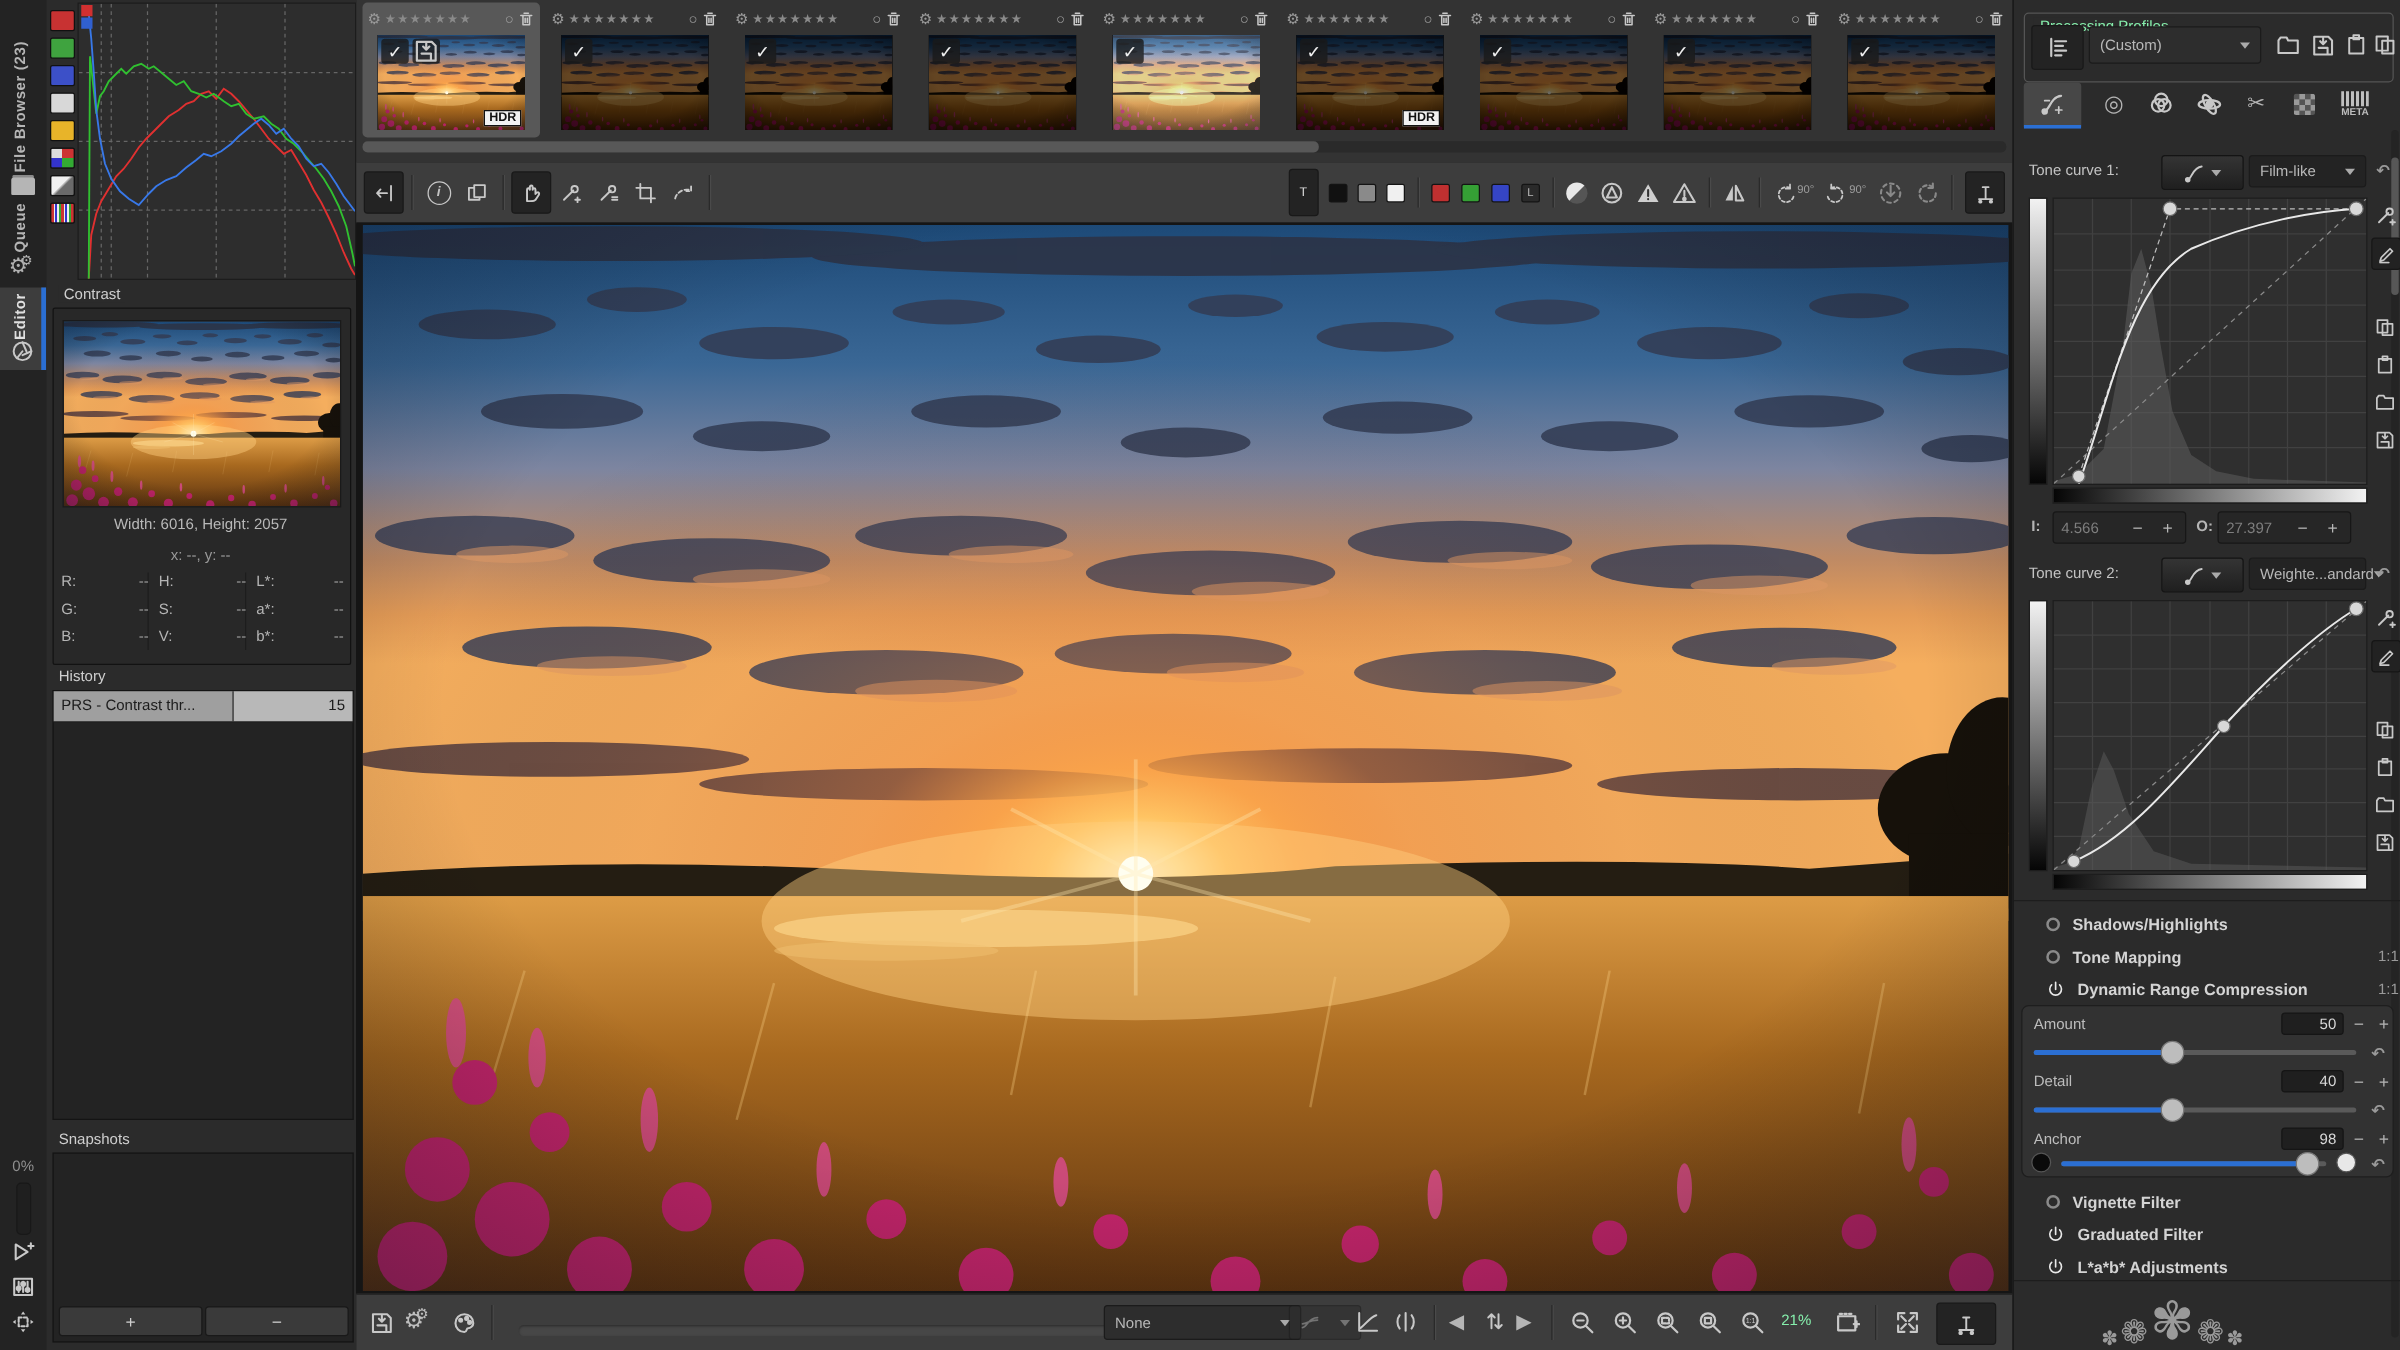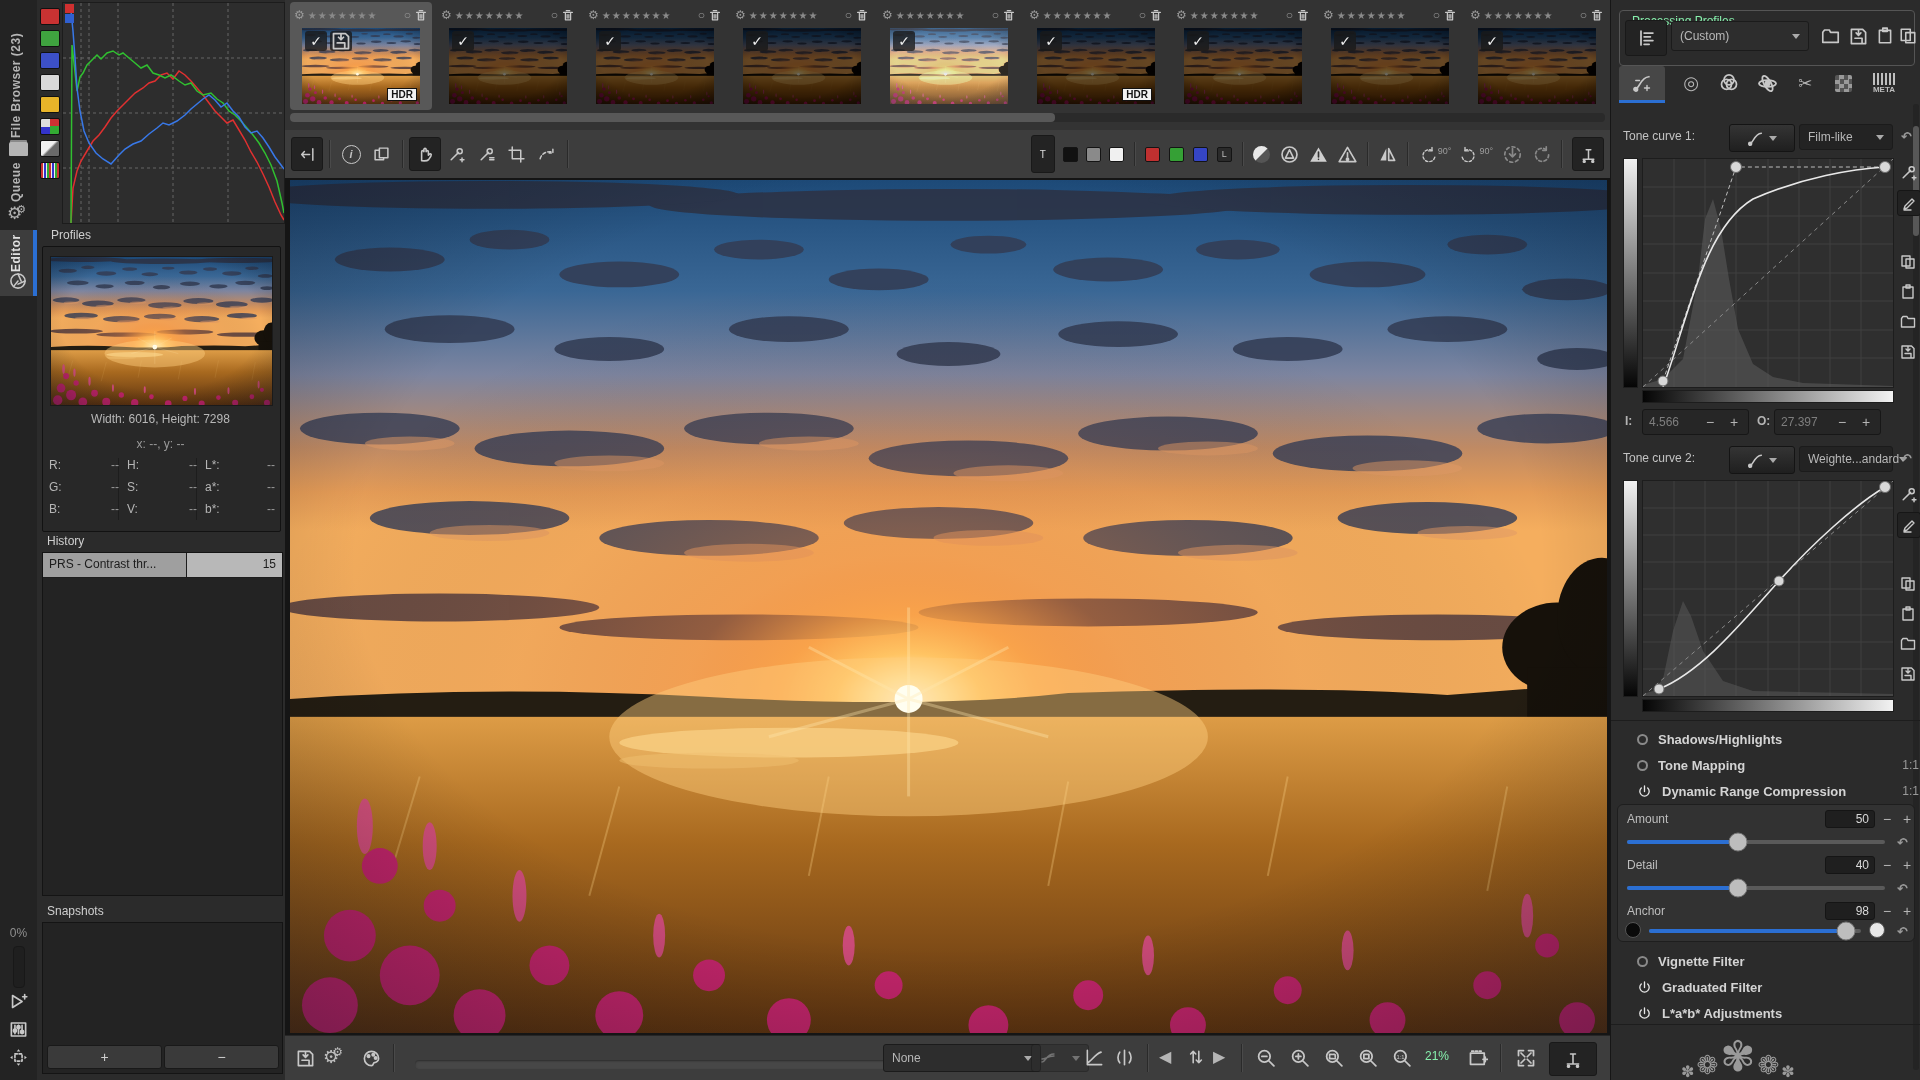--- a/index.html
+++ b/index.html
@@ -432,27 +432,27 @@
             <line x1="0" y1="110" x2="221" y2="110"></line>
             <line x1="0" y1="165" x2="221" y2="165"></line>
         </g>
         <polyline fill="none" stroke="#e03030" stroke-width="1.5" points="8,220 10,185 14,168 18,158 24,148 30,138 36,132 42,124 48,115 54,108 60,102 66,96 72,90 80,85 86,80 92,78 98,72 104,70 110,76 116,68 122,72 128,78 134,85 140,92 146,100 152,108 158,114 164,120 170,117 176,127 182,137 188,149 194,159 200,171 206,184 212,199 218,212 221,217"></polyline>
         <polyline fill="none" stroke="#30c030" stroke-width="1.5" points="8,220 9,42 11,60 14,88 17,74 20,70 24,62 28,58 34,52 38,56 44,50 50,48 56,52 60,50 66,55 72,60 78,65 84,62 90,70 96,72 102,75 108,72 116,78 122,82 128,80 134,88 140,92 148,90 154,96 160,100 166,108 172,112 178,118 184,125 190,132 196,140 202,150 208,162 214,178 219,200 221,210"></polyline>
         <polyline fill="none" stroke="#3878e8" stroke-width="1.5" points="8,8 10,28 12,55 14,85 17,108 21,128 26,140 33,150 40,156 48,161 56,152 62,146 70,141 78,138 86,131 94,125 100,120 106,122 114,118 122,112 128,106 134,101 140,96 146,92 152,97 158,104 164,100 170,108 176,114 182,124 188,130 194,128 200,135 206,144 212,154 218,162 221,166"></polyline>
       </svg>
     </div>
 
     <div class="frame" style="left:5px;top:246px;width:237px;height:284px;"></div>
-    <div class="framelabel" style="left:10px;top:228px;">Profiles</div>
+    <div class="framelabel" style="left:10px;top:228px;">Contrast</div>
     <div class="abs" style="left:13px;top:256px;width:221px;height:148px;overflow:hidden;border:1px solid #1a1a1a;">
       <svg width="221" height="148" viewBox="0 0 1320 858" preserveAspectRatio="none">
           <use href="#scene-sym"></use>
         </svg>
     </div>
-    <div class="abs" style="left:5px;top:412px;width:237px;text-align:center;color:#b8b8b8;">Width: 6016, Height: 7298</div>
+    <div class="abs" style="left:5px;top:412px;width:237px;text-align:center;color:#b8b8b8;">Width: 6016, Height: 2057</div>
     <div class="abs" style="left:5px;top:437px;width:237px;text-align:center;color:#9a9a9a;">x: --, y: --</div>
     <div class="abs" style="left:81px;top:458px;width:1px;height:62px;background:#1d1d1d;"></div>
     <div class="abs" style="left:159px;top:458px;width:1px;height:62px;background:#1d1d1d;"></div>
 
     <div class="navcell" style="left:12px;top:458px;">
         <b>R:</b>
         <span>--</span>
       </div>
     <div class="navcell" style="left:12px;top:480px;">
         <b>G:</b>

